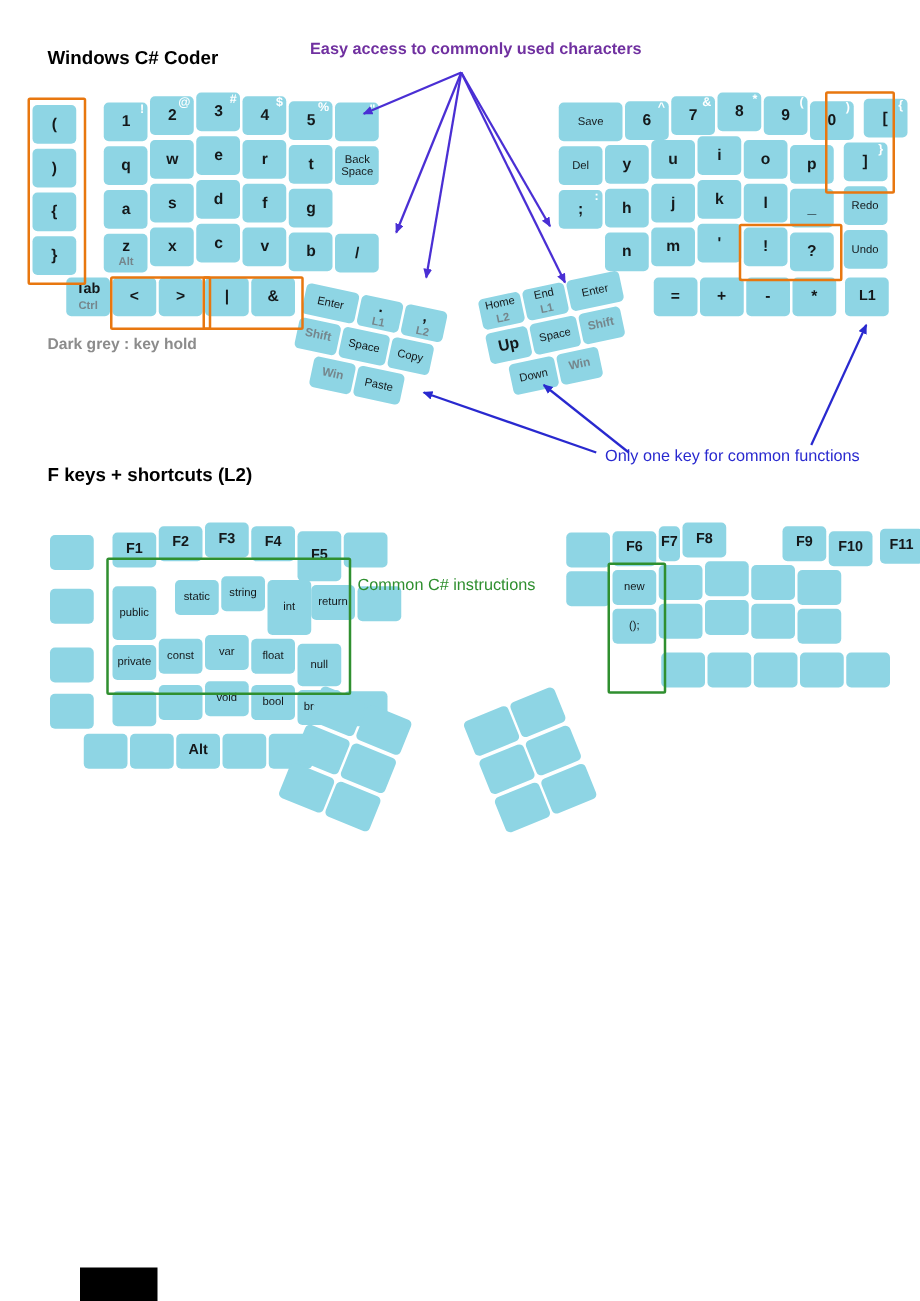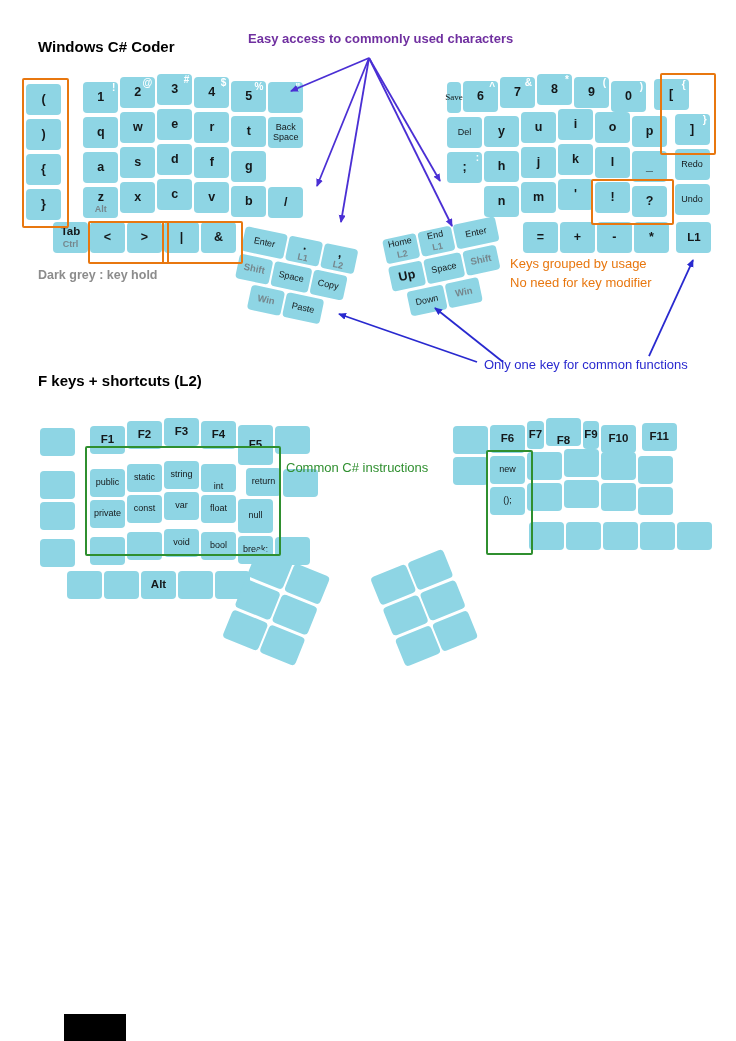--- a/index.html
+++ b/index.html
@@ -68,24 +68,20 @@
 </style>
 </head>
 <body>
 
 <div class="canvas">
 
   <div class="title t1">Windows C# Coder</div>
   <div class="ann a-easy">Easy access to commonly used characters</div>
   <div class="legend">Dark grey : key hold</div>
 
-  <div class="ann a-group">
-    <div>Keys grouped by usage</div>
-    <div>No need for key modifier</div>
-  </div>
   <div class="ann a-onekey">Only one key for common functions</div>
 
   <div class="title t2">F keys + shortcuts (L2)</div>
   <div class="ann a-csharp">Common C# instructions</div>
 
   <div class="kb" id="kb-main-left">
       <div class="krow" style="margin-bottom: 4px;">
         <div class="key" style="width: 35px; height: 31px; margin-right: 2px; top: 2px;">
           <span class="kmain">(</span>
         </div>
@@ -199,21 +195,21 @@
         <div class="key" style="width: 35px; height: 31px; margin-right: 2px;">
           <span class="kmain">|</span>
         </div>
         <div class="key" style="width: 35px; height: 31px; margin-right: 2px;">
           <span class="kmain">&amp;</span>
         </div>
       </div>
     </div>
   <div class="kb" id="kb-main-right">
       <div class="krow" style="margin-bottom: 4px;">
-        <div class="key" style="width: 14px; height: 31px; margin-right: 2px; font-family: Liberation Serif, serif;">
+        <div class="key" style="width: 51px; height: 31px; margin-right: 2px;">
           <span class="kmain sm">Save</span>
         </div>
         <div class="key" style="width: 35px; height: 31px; margin-right: 2px; top: -1px;">
           <span class="kmain">6</span>
           <span class="kshift">^</span>
         </div>
         <div class="key" style="width: 35px; height: 31px; margin-right: 2px; top: -5px;">
           <span class="kmain">7</span>
           <span class="kshift">&amp;</span>
         </div>
@@ -415,30 +411,30 @@
           <span class="kmain">F4</span>
         </div>
         <div class="key big" style="width: 35px; height: 40px; margin-right: 2px; top: -1px;">
           <span class="kmain">F5</span>
         </div>
         <div class="key" style="width: 35px; height: 28px; margin-right: 2px;"></div>
       </div>
       <div class="krow" style="margin-bottom: 3px;">
         <div class="key" style="width: 35px; height: 28px; margin-right: 2px; top: 2px;"></div>
         <span class="kgap" style="width: 12.95px;"></span>
-        <div class="key" style="width: 35px; height: 28px; margin-right: 2px;">
+        <div class="key" style="width: 35px; height: 43px; margin-right: 15px;">
           <span class="kmain sm">public</span>
         </div>
         <div class="key" style="width: 35px; height: 28px; margin-right: 2px; top: -5px;">
           <span class="kmain sm">static</span>
         </div>
         <div class="key" style="width: 35px; height: 28px; margin-right: 2px; top: -8px;">
           <span class="kmain sm">string</span>
         </div>
-        <div class="key" style="width: 35px; height: 28px; margin-right: 10px; top: -5px; justify-content: flex-end;">
+        <div class="key" style="width: 35px; height: 44px; margin-right: 0; top: -5px;">
           <span class="kmain sm">int</span>
         </div>
         <div class="key" style="width: 35px; height: 28px; margin-right: 2px; top: -1px;">
           <span class="kmain sm">return</span>
         </div>
         <div class="key" style="width: 35px; height: 28px; margin-right: 2px;"></div>
       </div>
       <div class="krow" style="margin-bottom: 3px;">
         <div class="key" style="width: 35px; height: 28px; margin-right: 2px; top: 2px;"></div>
         <span class="kgap" style="width: 12.95px;"></span>
@@ -487,24 +483,24 @@
     </div>
   <div class="kb" id="kb-fn-right">
       <div class="krow" style="margin-bottom: 3px;">
         <div class="key" style="width: 35px; height: 28px; margin-right: 2px;"></div>
         <div class="key big" style="width: 35px; height: 28px; margin-right: 2px; top: -1px;">
           <span class="kmain">F6</span>
         </div>
         <div class="key big" style="width: 17px; height: 28px; margin-right: 2px; top: -5px;">
           <span class="kmain">F7</span>
         </div>
-        <div class="key big" style="width: 35px; height: 28px; margin-right: 2px; top: -8px; justify-content: flex-end;">
+        <div class="key big" style="width: 35px; height: 28px; margin-right: 2px; top: -8px;">
           <span class="kmain">F8</span>
         </div>
-        <div class="key big" style="width: 16px; height: 28px; margin-right: 2px; top: -5px;">
+        <div class="key big" style="width: 35px; height: 28px; margin-right: 2px; top: -5px; margin-left: 43px;">
           <span class="kmain">F9</span>
         </div>
         <div class="key big" style="width: 35px; height: 28px; margin-right: 2px; top: -1px;">
           <span class="kmain">F10</span>
         </div>
         <span class="kgap" style="width: 3.7px;"></span>
         <div class="key big" style="width: 35px; height: 28px; margin-right: 2px; top: -3px;">
           <span class="kmain">F11</span>
         </div>
       </div>

